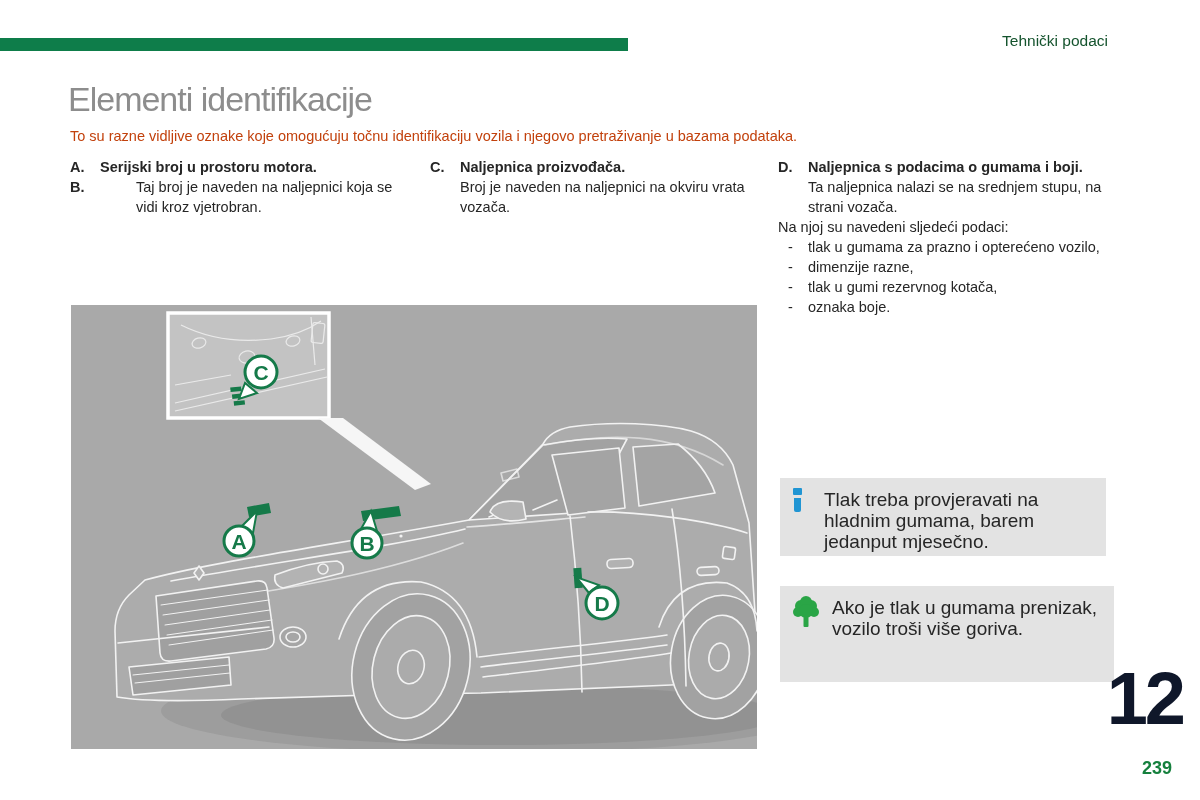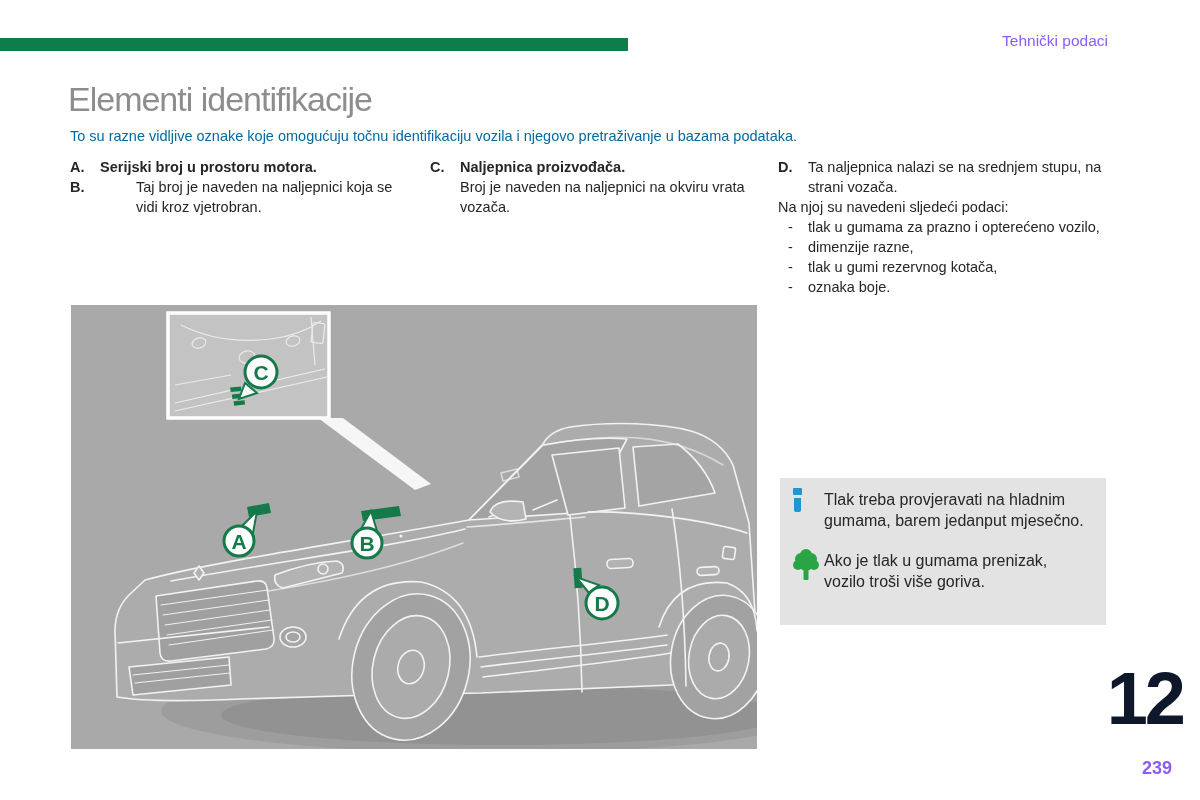--- a/index.html
+++ b/index.html
@@ -5,47 +5,47 @@
   html,body{margin:0;padding:0;}
   body{
     width:1200px;height:800px;position:relative;overflow:hidden;
     background:#ffffff;
     font-family:"Liberation Sans","DejaVu Sans",sans-serif;
     color:#2b2b2b;
   }
   
   .green-bar{position:absolute;left:0;top:38px;width:628px;height:13px;background:#0e7d4a;}
   .section-title{position:absolute;left:860px;top:32px;width:248px;text-align:right;
-    font-size:15.5px;color:#8b5cf6;}
+    font-size:15.5px;color:#14532d;}
   
   .page-title{position:absolute;left:68px;top:80px;font-size:34px;letter-spacing:-1px;color:#8d8d8d;}
-  .intro{position:absolute;left:70px;top:128px;width:860px;font-size:14.5px;color:#0369a1;}
+  .intro{position:absolute;left:70px;top:128px;width:860px;font-size:14.5px;color:#c2410c;}
   
   .col{position:absolute;top:157px;font-size:14.5px;line-height:20px;color:#262626;}
   .col-ab{left:70px;width:335px;}
   .col-c{left:430px;width:330px;}
   .col-d{left:778px;width:345px;}
   .item{display:grid;grid-template-columns:30px 1fr;}
   .item .letter{font-weight:bold;}
   .item .ttl{font-weight:bold;}
   .lead{margin-top:0;}
   .bullet{display:grid;grid-template-columns:10px 20px 1fr;}
   
   .illustration{position:absolute;left:71px;top:305px;width:686px;height:444px;}
   
   .info-box{position:absolute;left:780px;width:326px;background:#e3e3e3;
-    font-size:16px;line-height:21px;color:#262626;}
+    font-size:19px;line-height:21px;color:#262626;}
   .info-box .txt{padding:11px 14px 11px 44px;}
   .box-1{top:478px;height:78px;}
-  .box-2{top:539px;height:86px;}
+  .box-2{top:586px;height:96px;padding-left:8px;}
   .box-icon{position:absolute;left:12px;top:10px;}
   
   .chapter-number{position:absolute;right:17px;top:662px;font-size:74px;line-height:1;
     font-weight:bold;letter-spacing:-3px;color:#0f172a;}
-  .page-number{position:absolute;right:28px;top:758px;font-size:18px;font-weight:bold;color:#8b5cf6;margin-left:40px;}
+  .page-number{position:absolute;right:28px;top:758px;font-size:18px;font-weight:bold;color:#15803d;margin-left:40px;}
 </style>
 </head>
 <body>
 
 <div class="green-bar"></div>
 <div class="section-title">Tehnički podaci</div>
 
 <h1 class="page-title" style="margin:0;font-weight:normal;">Elementi identifikacije</h1>
 <div class="intro">To su razne vidljive oznake koje omogućuju točnu identifikaciju vozila i njegovo pretraživanje u bazama podataka.</div>
 
@@ -66,21 +66,21 @@
   <div class="item">
     <span class="letter">C.</span>
     <span><span class="ttl">Naljepnica proizvođača.</span>
       <span style="display:block;">Broj je naveden na naljepnici na okviru vrata vozača.</span></span>
   </div>
 </div>
 
 <div class="col col-d">
   <div class="item">
     <span class="letter">D.</span>
-    <span>
+    <span><span class="ttl">Naljepnica s podacima o gumama i boji.</span>
       <span style="display:block;">Ta naljepnica nalazi se na srednjem stupu, na strani vozača.</span></span>
   </div>
   <div class="lead">Na njoj su navedeni sljedeći podaci:</div>
   <div class="bullet">
     <span></span>
       <span>-</span>
     <span>tlak u gumama za prazno i opterećeno vozilo,</span>
   </div>
   <div class="bullet">
     <span></span>

